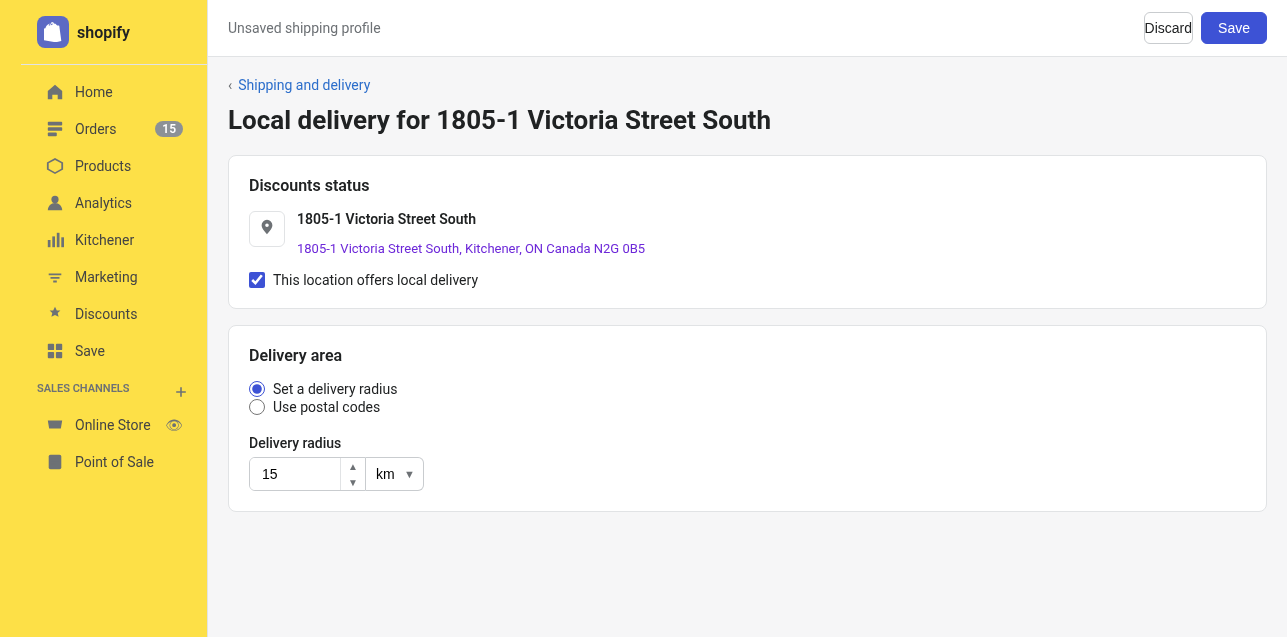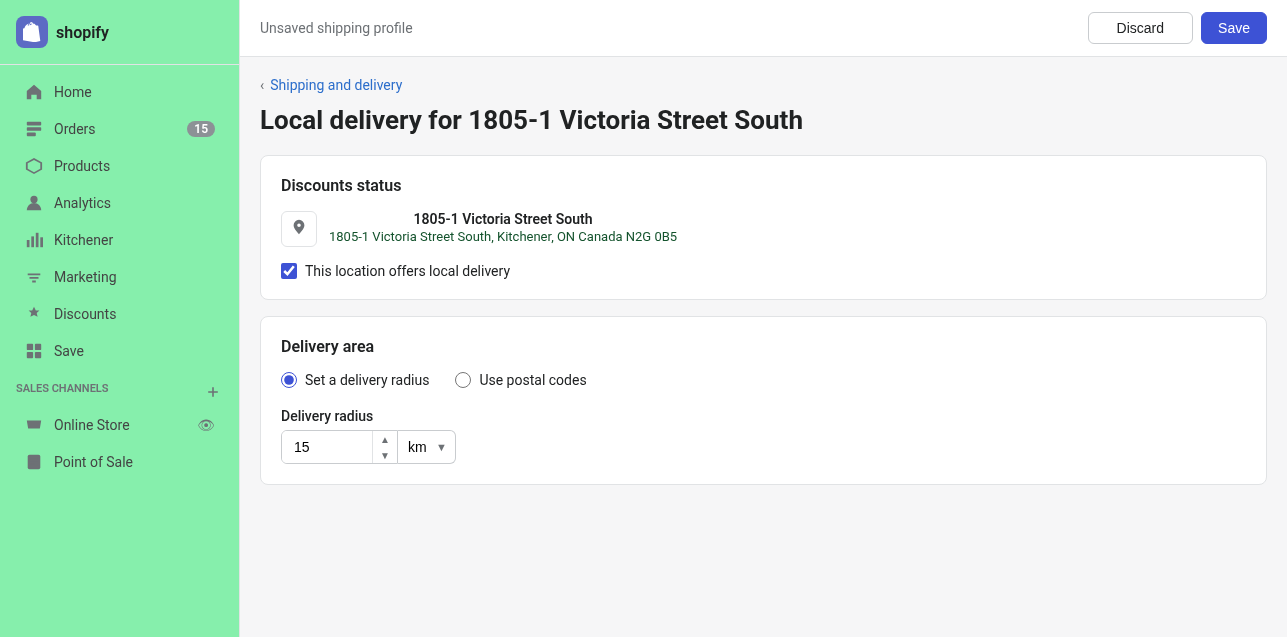--- a/index.html
+++ b/index.html
@@ -2,61 +2,61 @@
 <html><head>
   <meta charset="utf-8">
   <style>
     * { box-sizing: border-box; margin: 0; padding: 0; }
     body { font-family: -apple-system, BlinkMacSystemFont, 'Segoe UI', Roboto, sans-serif; background: #f6f6f7; color: #202223; font-size: 14px; }
 
     
     .app-layout { display: flex; height: 637px; width: 1287px; overflow: hidden; }
 
     
-    .sidebar { width: 240px; background: #86efac; border-right: 1px solid #e1e3e5; display: flex; flex-direction: column; flex-shrink: 0; }
+    .sidebar { width: 208px; background: #fde047; border-right: 1px solid #e1e3e5; display: flex; flex-direction: column; flex-shrink: 0; padding-left: 21px; }
     .sidebar-logo { display: flex; align-items: center; gap: 8px; padding: 16px 16px; border-bottom: 1px solid #e1e3e5; }
     .sidebar-logo-icon { width: 32px; height: 32px; background: #5c6ac4; border-radius: 8px; display: flex; align-items: center; justify-content: center; }
     .sidebar-logo-icon svg { fill: white; }
     .sidebar-logo-text { font-size: 16px; font-weight: 600; color: #202223; }
     .sidebar-nav { padding: 8px 0; flex: 1; overflow-y: auto; }
     .nav-item { display: flex; align-items: center; gap: 10px; padding: 8px 16px; cursor: pointer; color: #444; border-radius: 6px; margin: 1px 8px; position: relative; }
     .nav-item-label { flex: 1; font-size: 14px; }
     .nav-badge { background: #8c9196; color: white; border-radius: 10px; padding: 1px 7px; font-size: 12px; font-weight: 600; }
     .nav-icon { width: 20px; height: 20px; display: flex; align-items: center; justify-content: center; color: #6d7175; flex-shrink: 0; }
     .nav-section-title { font-size: 11px; font-weight: 600; color: #6d7175; text-transform: uppercase; padding: 12px 16px 4px 16px; display: flex; align-items: flex-start; justify-content: space-between; }
     .nav-section-title .add-btn { cursor: pointer; color: #6d7175; width: 20px; height: 20px; display: flex; align-items: center; justify-content: center; border-radius: 4px; }
 
     
     .main { flex: 1; display: flex; flex-direction: column; overflow: hidden; }
     .topbar { background: #fff; border-bottom: 1px solid #e1e3e5; padding: 12px 20px; display: flex; align-items: center; justify-content: space-between; }
     .topbar-title { font-size: 14px; color: #6d7175; }
     .topbar-actions { display: flex; gap: 8px; }
-    .btn-discard { padding: 7px 28px; border: 1px solid #c9cccf; border-radius: 6px; background: #fff; cursor: pointer; font-size: 14px; color: #202223; }
+    .btn-discard { padding: 7px 0; border: 1px solid #c9cccf; border-radius: 6px; background: #fff; cursor: pointer; font-size: 14px; color: #202223; }
     .btn-save { padding: 7px 16px; border: 1px solid #3d52d5; border-radius: 6px; background: #3d52d5; cursor: pointer; font-size: 14px; color: #fff; font-weight: 500; }
 
     
     .content { flex: 1; overflow-y: auto; padding: 20px; }
     .breadcrumb { display: flex; align-items: center; gap: 6px; margin-bottom: 12px; color: #2c6ecb; font-size: 14px; cursor: pointer; }
     .breadcrumb-chevron { color: #6d7175; }
     .page-title { font-size: 26px; font-weight: 700; color: #202223; margin-bottom: 20px; }
 
     
     .card { background: #fff; border: 1px solid #e1e3e5; border-radius: 8px; padding: 20px; margin-bottom: 16px; }
     .card-title { font-size: 16px; font-weight: 600; color: #202223; margin-bottom: 16px; }
     .location-row { display: flex; align-items: flex-start; gap: 12px; margin-bottom: 16px; }
     .location-icon-wrap { width: 36px; height: 36px; border: 1px solid #e1e3e5; border-radius: 6px; display: flex; align-items: center; justify-content: center; flex-shrink: 0; background: #fff; }
-    .location-name { font-size: 14px; font-weight: 600; color: #202223; text-align: center; }
-    .location-addr { font-size: 13px; color: #14532d; margin-top: 2px; }
+    .location-name { font-size: 14px; font-weight: 600; color: #202223; }
+    .location-addr { font-size: 13px; color: #6d28d9; margin-top: 14px; }
     .checkbox-row { display: flex; align-items: center; gap: 8px; }
     .checkbox-row input[type="checkbox"] { width: 16px; height: 16px; accent-color: #3d52d5; cursor: pointer; }
     .checkbox-label { font-size: 14px; color: #202223; }
 
     
     .card-description { font-size: 14px; color: #6d7175; margin-bottom: 16px; line-height: 1.5; }
-    .radio-group { display: flex; flex-direction: row; gap: 26px; margin-bottom: 20px; }
+    .radio-group { display: flex; flex-direction: column; gap: 2px; margin-bottom: 20px; }
     .radio-row { display: flex; align-items: center; gap: 8px; }
     .radio-row input[type="radio"] { width: 16px; height: 16px; accent-color: #3d52d5; cursor: pointer; }
     .radio-label { font-size: 14px; color: #202223; }
     .field-label { font-size: 14px; color: #202223; margin-bottom: 6px; font-weight: 500; }
     .input-with-select { display: flex; gap: 0; }
     .num-input-wrap { position: relative; display: flex; border: 1px solid #c9cccf; border-radius: 6px 0 0 6px; overflow: hidden; background: #fff; }
     .num-input-wrap input { border: none; outline: none; padding: 8px 12px; font-size: 14px; width: 100px; background: #fff; }
     .spinners { display: flex; flex-direction: column; border-left: 1px solid #e1e3e5; }
     .spinner-btn { width: 24px; height: 50%; display: flex; align-items: center; justify-content: center; cursor: pointer; background: #fff; border: none; color: #6d7175; font-size: 10px; }
     .unit-select-wrap { border: 1px solid #c9cccf; border-left: none; border-radius: 0 6px 6px 0; background: #fff; display: flex; align-items: center; }

